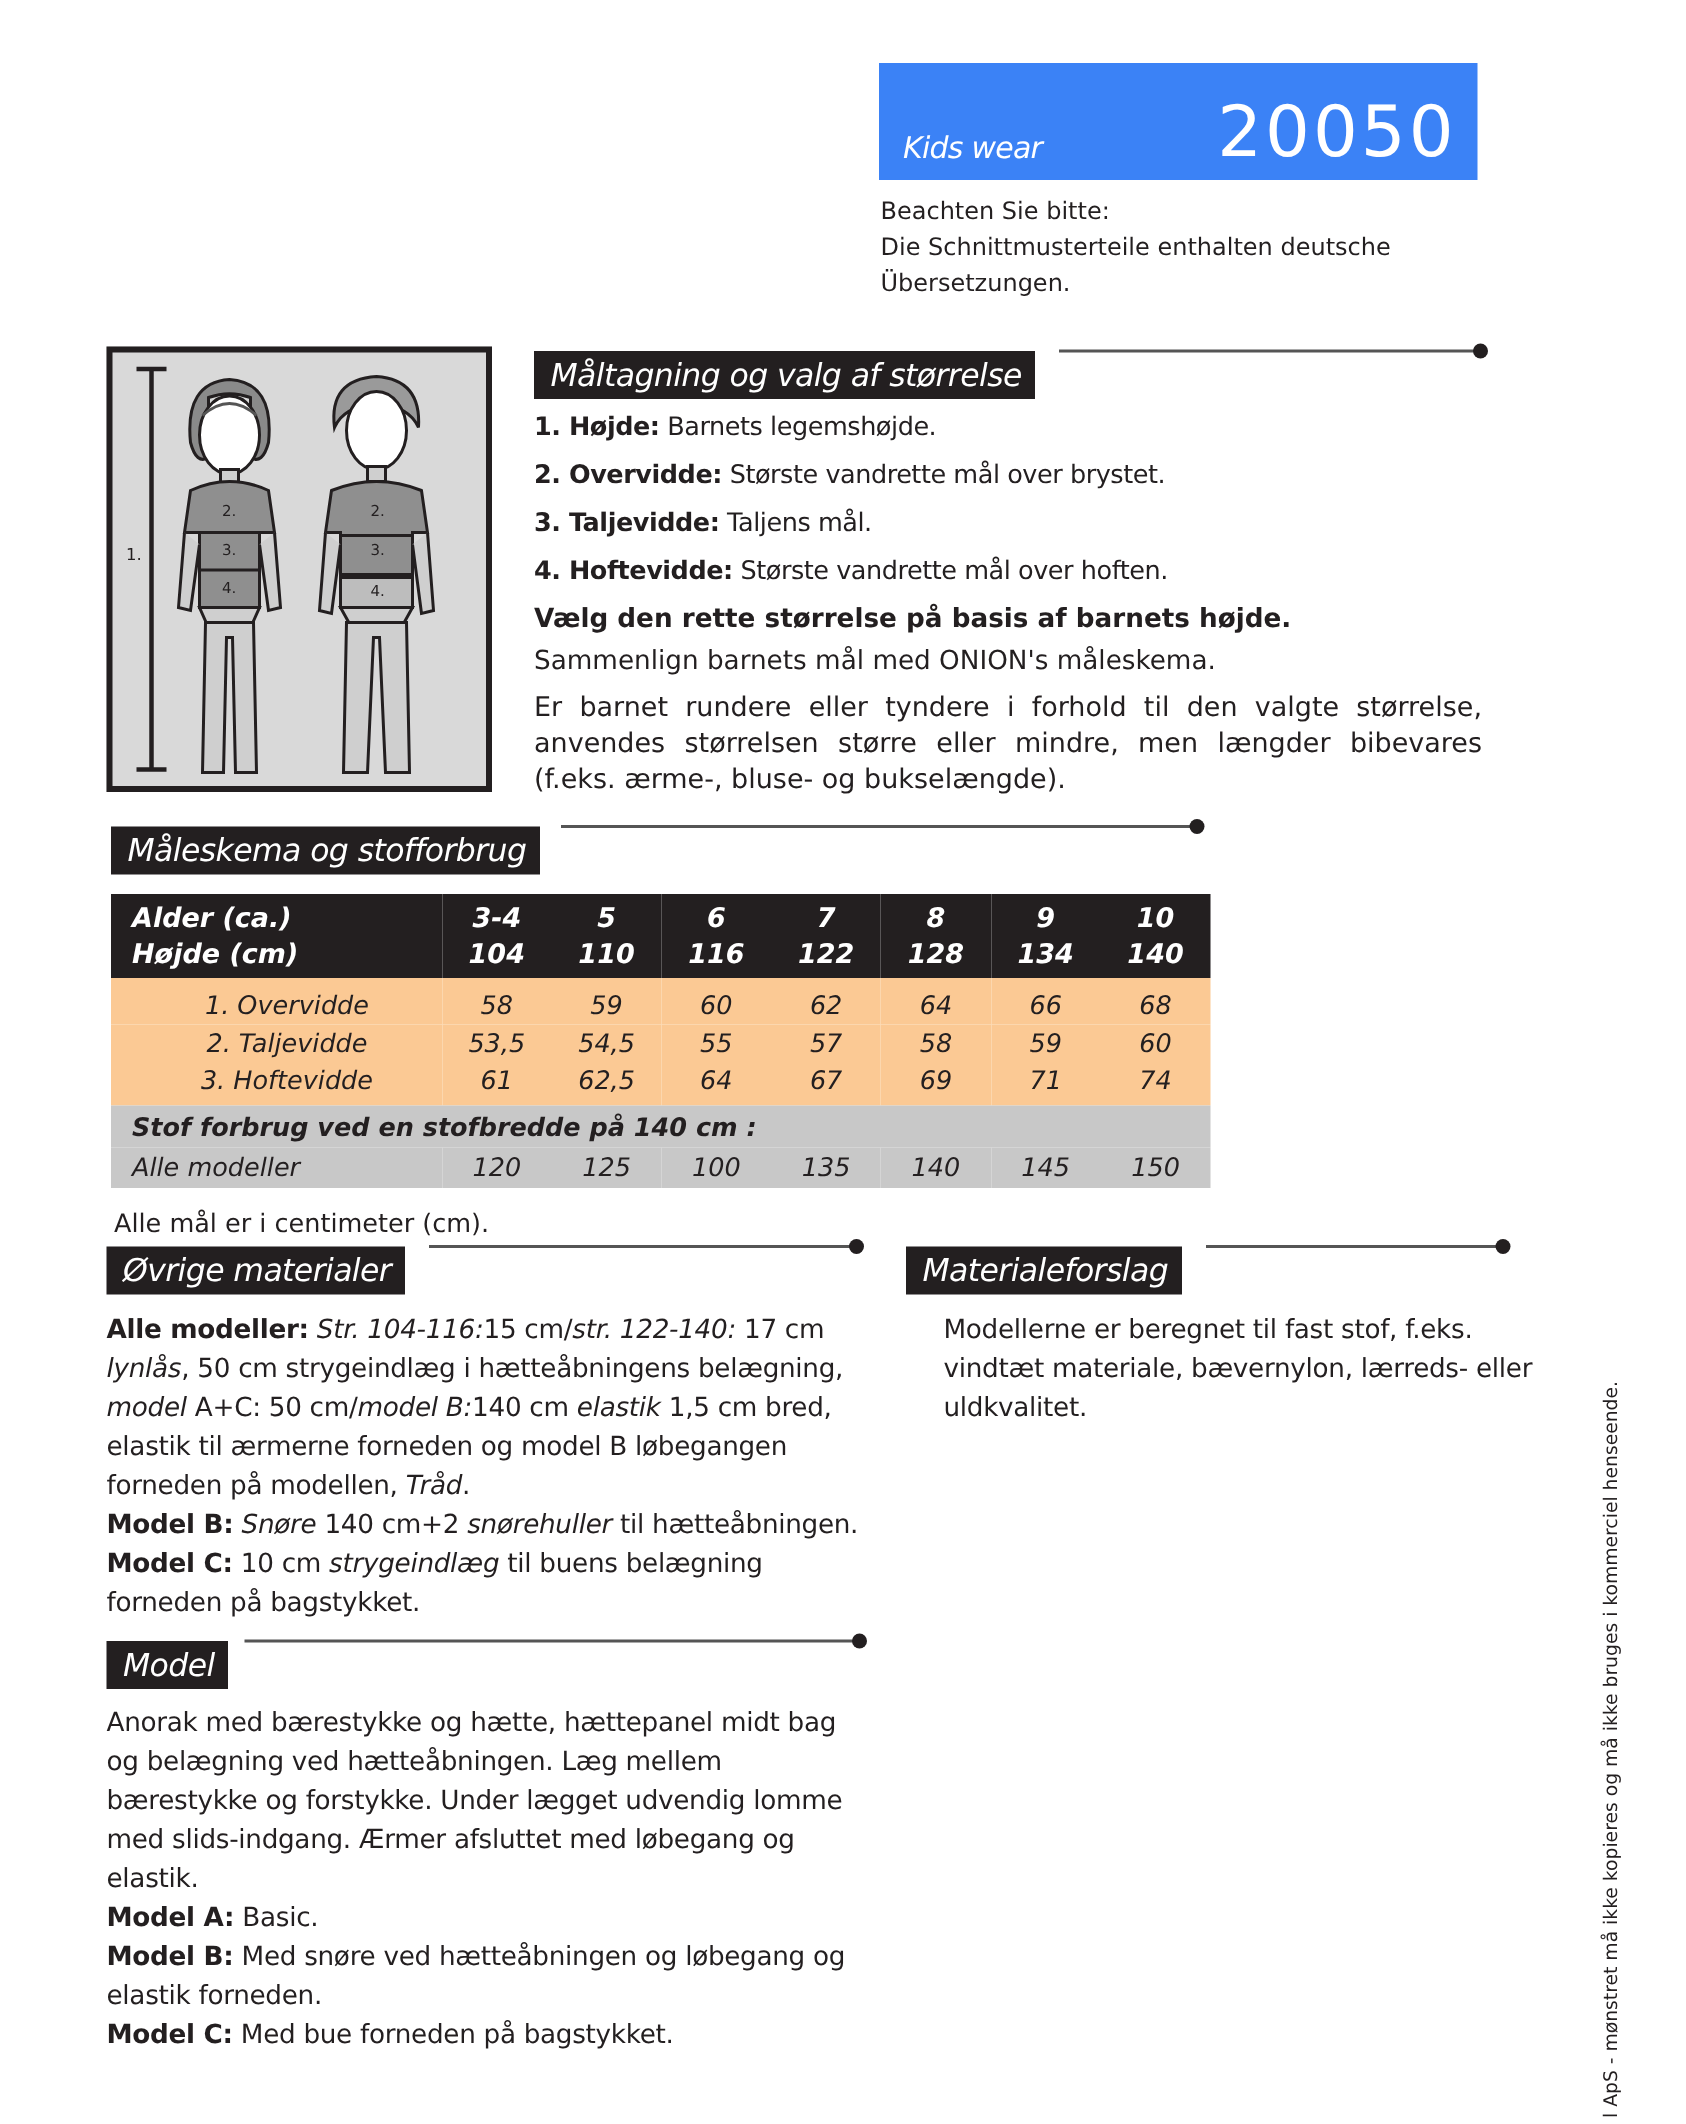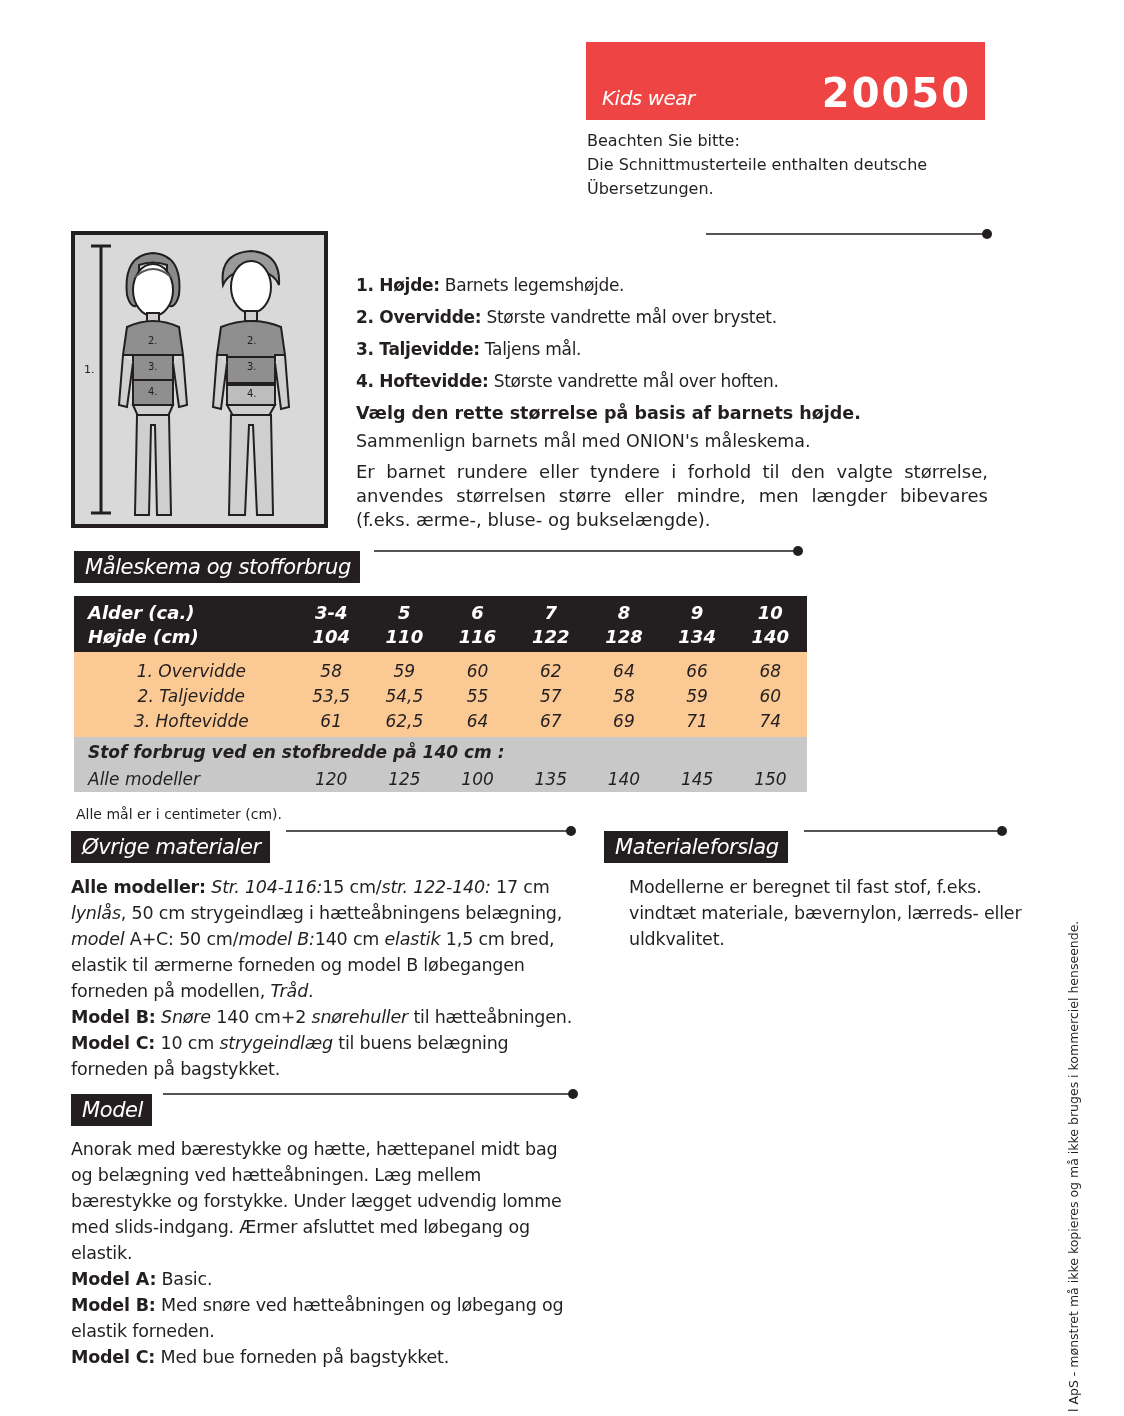--- a/index.html
+++ b/index.html
@@ -2,23 +2,23 @@
 <html><head>
 <meta charset="utf-8">
 <style>
   * { box-sizing: border-box; margin: 0; padding: 0; }
   html, body { width: 1124px; height: 1416px; background: #ffffff; overflow: hidden; }
   body { position: relative; font-family: "DejaVu Sans", sans-serif; color: #231f20; }
 
   .abs { position: absolute; }
 
   
-  .brand-box { left: 586px; top: 42px; width: 399px; height: 78px; background: #ef4444; color: #fff; }
+  .brand-box { left: 586px; top: 42px; width: 399px; height: 78px; background: #3b82f6; color: #fff; }
   .brand-category { position: absolute; left: 16px; bottom: 10px; font-family: "DejaVu Sans", sans-serif; font-style: italic; font-size: 20px; letter-spacing: -0.5px; }
-  .brand-number { position: absolute; right: 14px; bottom: 4px; font-family: "DejaVu Sans", sans-serif; font-weight: bold; font-size: 40px; letter-spacing: 2px; }
+  .brand-number { position: absolute; right: 14px; bottom: 4px; font-family: "DejaVu Sans", sans-serif; font-weight: normal; font-size: 47px; letter-spacing: 2px; }
   .note { left: 587px; top: 129px; width: 400px; font-size: 16px; line-height: 24px; }
 
   
   .sec-head { position: absolute; height: 36px; }
   .sec-label { position: absolute; left: 0; top: 4px; height: 32px; background: #231f20; color: #fff; font-style: italic; font-size: 21px; line-height: 32px; padding: 0 9px 0 11px; white-space: nowrap; letter-spacing: -0.4px; }
   .sec-rule { position: absolute; top: 3px; height: 2px; background: #555; }
   .sec-dot { position: absolute; top: -1px; width: 10px; height: 10px; border-radius: 50%; background: #231f20; }
 
   
   .figure-box { left: 71px; top: 231px; width: 257px; height: 297px; border: 4px solid #231f20; background: #d9d9d9; }
@@ -38,21 +38,21 @@
   .size-table .hdr td { background: #231f20; color: #fff; font-weight: bold; font-size: 18px; height: 28px; }
   .size-table .hdr.first td { padding-top: 4px; }
   .size-table .hdr.last td { padding-bottom: 4px; }
   .size-table .meas td { background: #fbc994; height: 25px; text-align: center; }
   .size-table .meas.first td { padding-top: 6px; height: 31px; }
   .size-table .meas.last td { padding-bottom: 4px; height: 29px; }
   .size-table .fab td { background: #c8c8c8; height: 27px; }
   .size-table .fab-title td { background: #c8c8c8; font-weight: bold; font-style: italic; height: 28px; padding-top: 2px; }
   .size-table td.lbl { padding-left: 14px; width: 220px; }
   .size-table td.num { text-align: center; width: 73px; }
-  .table-note { left: 76px; top: 806px; font-size: 14px; }
+  .table-note { left: 76px; top: 806px; font-size: 17px; }
 
   
   .body-text { font-size: 17.5px; line-height: 26px; letter-spacing: -0.2px; }
   .body-text b { font-weight: bold; }
   .body-text i { font-style: italic; }
   .materials { left: 71px; top: 874px; width: 510px; }
   .suggest { left: 629px; top: 874px; width: 410px; }
   .model { left: 71px; top: 1136px; width: 510px; }
 
   
@@ -113,20 +113,21 @@
     </g>
     <text x="172" y="109" font-size="10" font-family="DejaVu Sans, sans-serif" fill="#231f20">2.</text>
     <text x="172" y="135" font-size="10" font-family="DejaVu Sans, sans-serif" fill="#231f20">3.</text>
     <text x="172" y="162" font-size="10" font-family="DejaVu Sans, sans-serif" fill="#231f20">4.</text>
   </svg>
 </div>
 
 <div class="sec-head" style="left:356px; top:230px; width:636px;">
   <div class="sec-rule" style="left:350px; right:8px;"></div>
   <div class="sec-dot" style="right:0;"></div>
+  <div class="sec-label">Måltagning og valg af størrelse</div>
 </div>
 <div class="abs measure">
   <div class="item"><b>1. Højde:</b><span> Barnets legemshøjde.</span></div>
   <div class="item"><b>2. Overvidde:</b><span> Største vandrette mål over brystet.</span></div>
   <div class="item"><b>3. Taljevidde:</b><span> Taljens mål.</span></div>
   <div class="item"><b>4. Hoftevidde:</b><span> Største vandrette mål over hoften.</span></div>
   <div class="choose">Vælg den rette størrelse på basis af barnets højde.</div>
   <div class="compare">Sammenlign barnets mål med ONION's måleskema.</div>
   <div class="para">Er barnet rundere eller tyndere i forhold til den valgte størrelse, anvendes størrelsen større eller mindre, men længder bibevares (f.eks. ærme-, bluse- og bukselængde).</div>
 </div>

